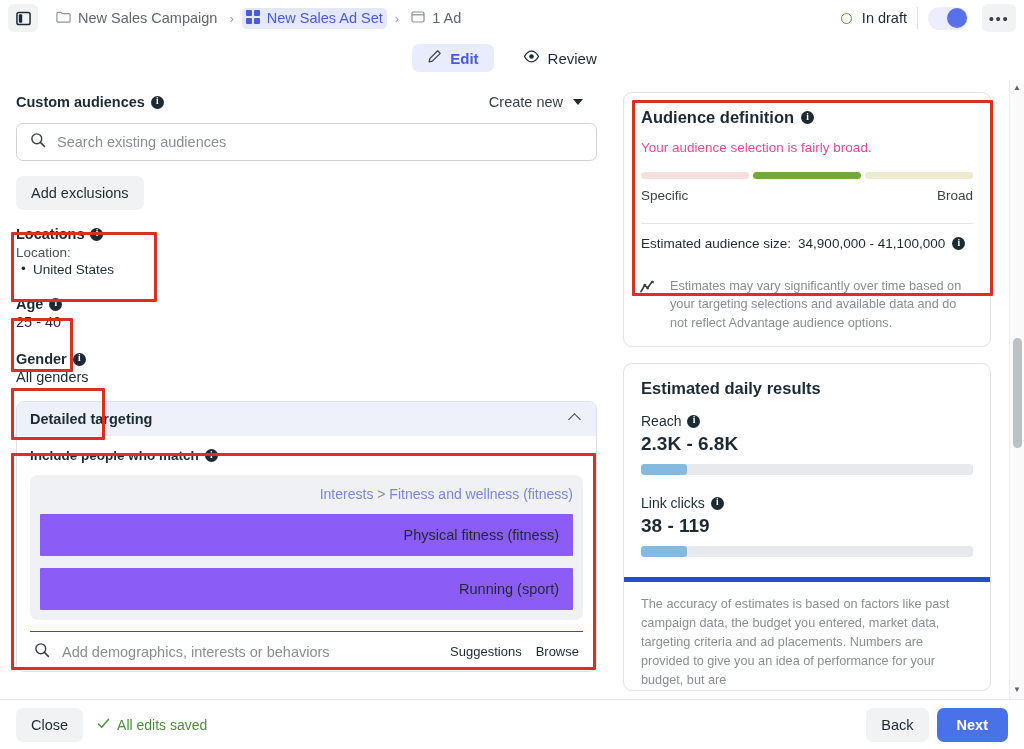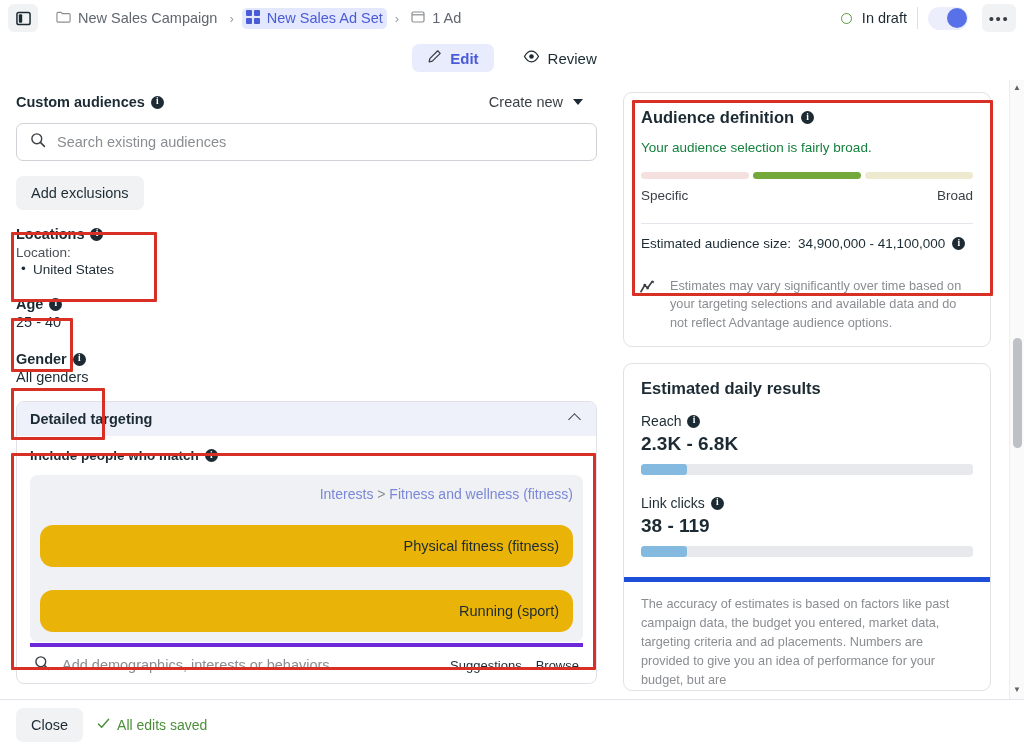--- a/index.html
+++ b/index.html
@@ -107,37 +107,37 @@
     background: #eef0fa; padding: 9px 13px; display: flex; align-items: center; justify-content: space-between;
     font-size: 14.5px; font-weight: bold; color: #1c2b33; cursor: pointer;
   }
   .chev-up { width: 9px; height: 9px; border-left: 1.8px solid #3a3f44; border-top: 1.8px solid #3a3f44; transform: rotate(45deg); margin-right: 4px; }
   .dt-body { padding: 12px 13px 0 13px; }
   .dt-sub { font-size: 13.5px; font-weight: bold; display: flex; align-items: center; gap: 6px; color:#1c2b33; }
   .inc-group { margin-top: 12px; background: #f0f1f4; border-radius: 8px; padding: 9px 10px 10px 10px; text-align: right; }
   .inc-path { font-size: 14px; color: #7a87d6; margin: 2px 0 8px 2px; }
   .inc-path .sep { color: #8a8d91; }
   .inc-item {
-    background: #eab308; border-radius: 13px; padding: 13px 14px;
-    font-size: 14.5px; color: #1c2b33; margin-top: 23px;
+    background: #8b5cf6; border-radius: 1px; padding: 13px 14px;
+    font-size: 14.5px; color: #1c2b33; margin-top: 12px;
   }
   .inc-item:first-of-type { margin-top: 0; }
   .dt-search {
-    border-top: 4px solid #6d28d9; margin-top: 1px;
+    border-top: 1px solid #6d28d9; margin-top: 11px;
     height: 40px; display: flex; align-items: center; gap: 12px; padding: 0 4px;
   }
   .dt-search .ph { font-size: 14.5px; color: #8a8d91; flex: 1; }
   .dt-links { display: flex; gap: 14px; font-size: 13px; color: #1c2b33; }
   .dt-links span { cursor: pointer; }
 
   
   .card { border: 1px solid #e0e2e6; border-radius: 9px; background: #fff; }
   .card-pad { padding: 15px 17px 13px 17px; }
   .card-title { font-size: 16.5px; font-weight: bold; display: flex; align-items: center; gap: 7px; }
-  .card-desc { font-size: 13.5px; color: #15803d; margin-top: 13px; }
+  .card-desc { font-size: 13.5px; color: #ec4899; margin-top: 13px; }
   .meter { display: flex; gap: 4px; margin-top: 17px; }
   .meter span { height: 7px; border-radius: 4px; flex: 1; display: block; }
   .meter-labels { display: flex; justify-content: space-between; font-size: 13.5px; color: #3a3f44; margin-top: 9px; }
   .hr { height: 1px; background: #e4e6eb; margin: 20px 0 0 0; }
   .aud-size { font-size: 13.5px; color: #1c2b33; display: flex; align-items: center; gap: 7px; padding: 12px 0 2px 0; }
   .note { display: flex; gap: 11px; padding: 11px 16px 14px 16px; }
   .note-text { font-size: 12.7px; color: #8a8d91; line-height: 1.45; }
 
   .metric-label { font-size: 14px; color: #1c2b33; display: flex; align-items: center; gap: 6px; margin-top: 15px; }
   .metric-val { font-size: 19px; font-weight: bold; color: #1c2b33; margin-top: 4px; }
@@ -426,20 +426,24 @@
       <button class="btn btn-grey">Close</button>
       <div class="saved">
         <span>
           <svg width="13" height="13" viewBox="0 0 14 14" aria-hidden="true">
             <polyline points="1.5,7.5 5,11 12.5,2.5" fill="none" stroke="#4b8f3a" stroke-width="1.6" stroke-linecap="round" stroke-linejoin="round"></polyline>
           </svg>
         </span>
         <span>All edits saved</span>
       </div>
     </div>
+    <div class="f-right">
+      <button class="btn btn-grey">Back</button>
+      <button class="btn btn-primary">Next</button>
+    </div>
   </div>
 
   <div class="annot" style="left:11px;top:232px;width:146px;height:70px;"></div>
   <div class="annot" style="left:11px;top:318px;width:62px;height:54px;"></div>
   <div class="annot" style="left:11px;top:388px;width:94px;height:52px;"></div>
   <div class="annot" style="left:11px;top:453px;width:585px;height:217px;"></div>
   <div class="annot" style="left:632px;top:100px;width:361px;height:196px;"></div>
 </div>
 
 </body></html>

